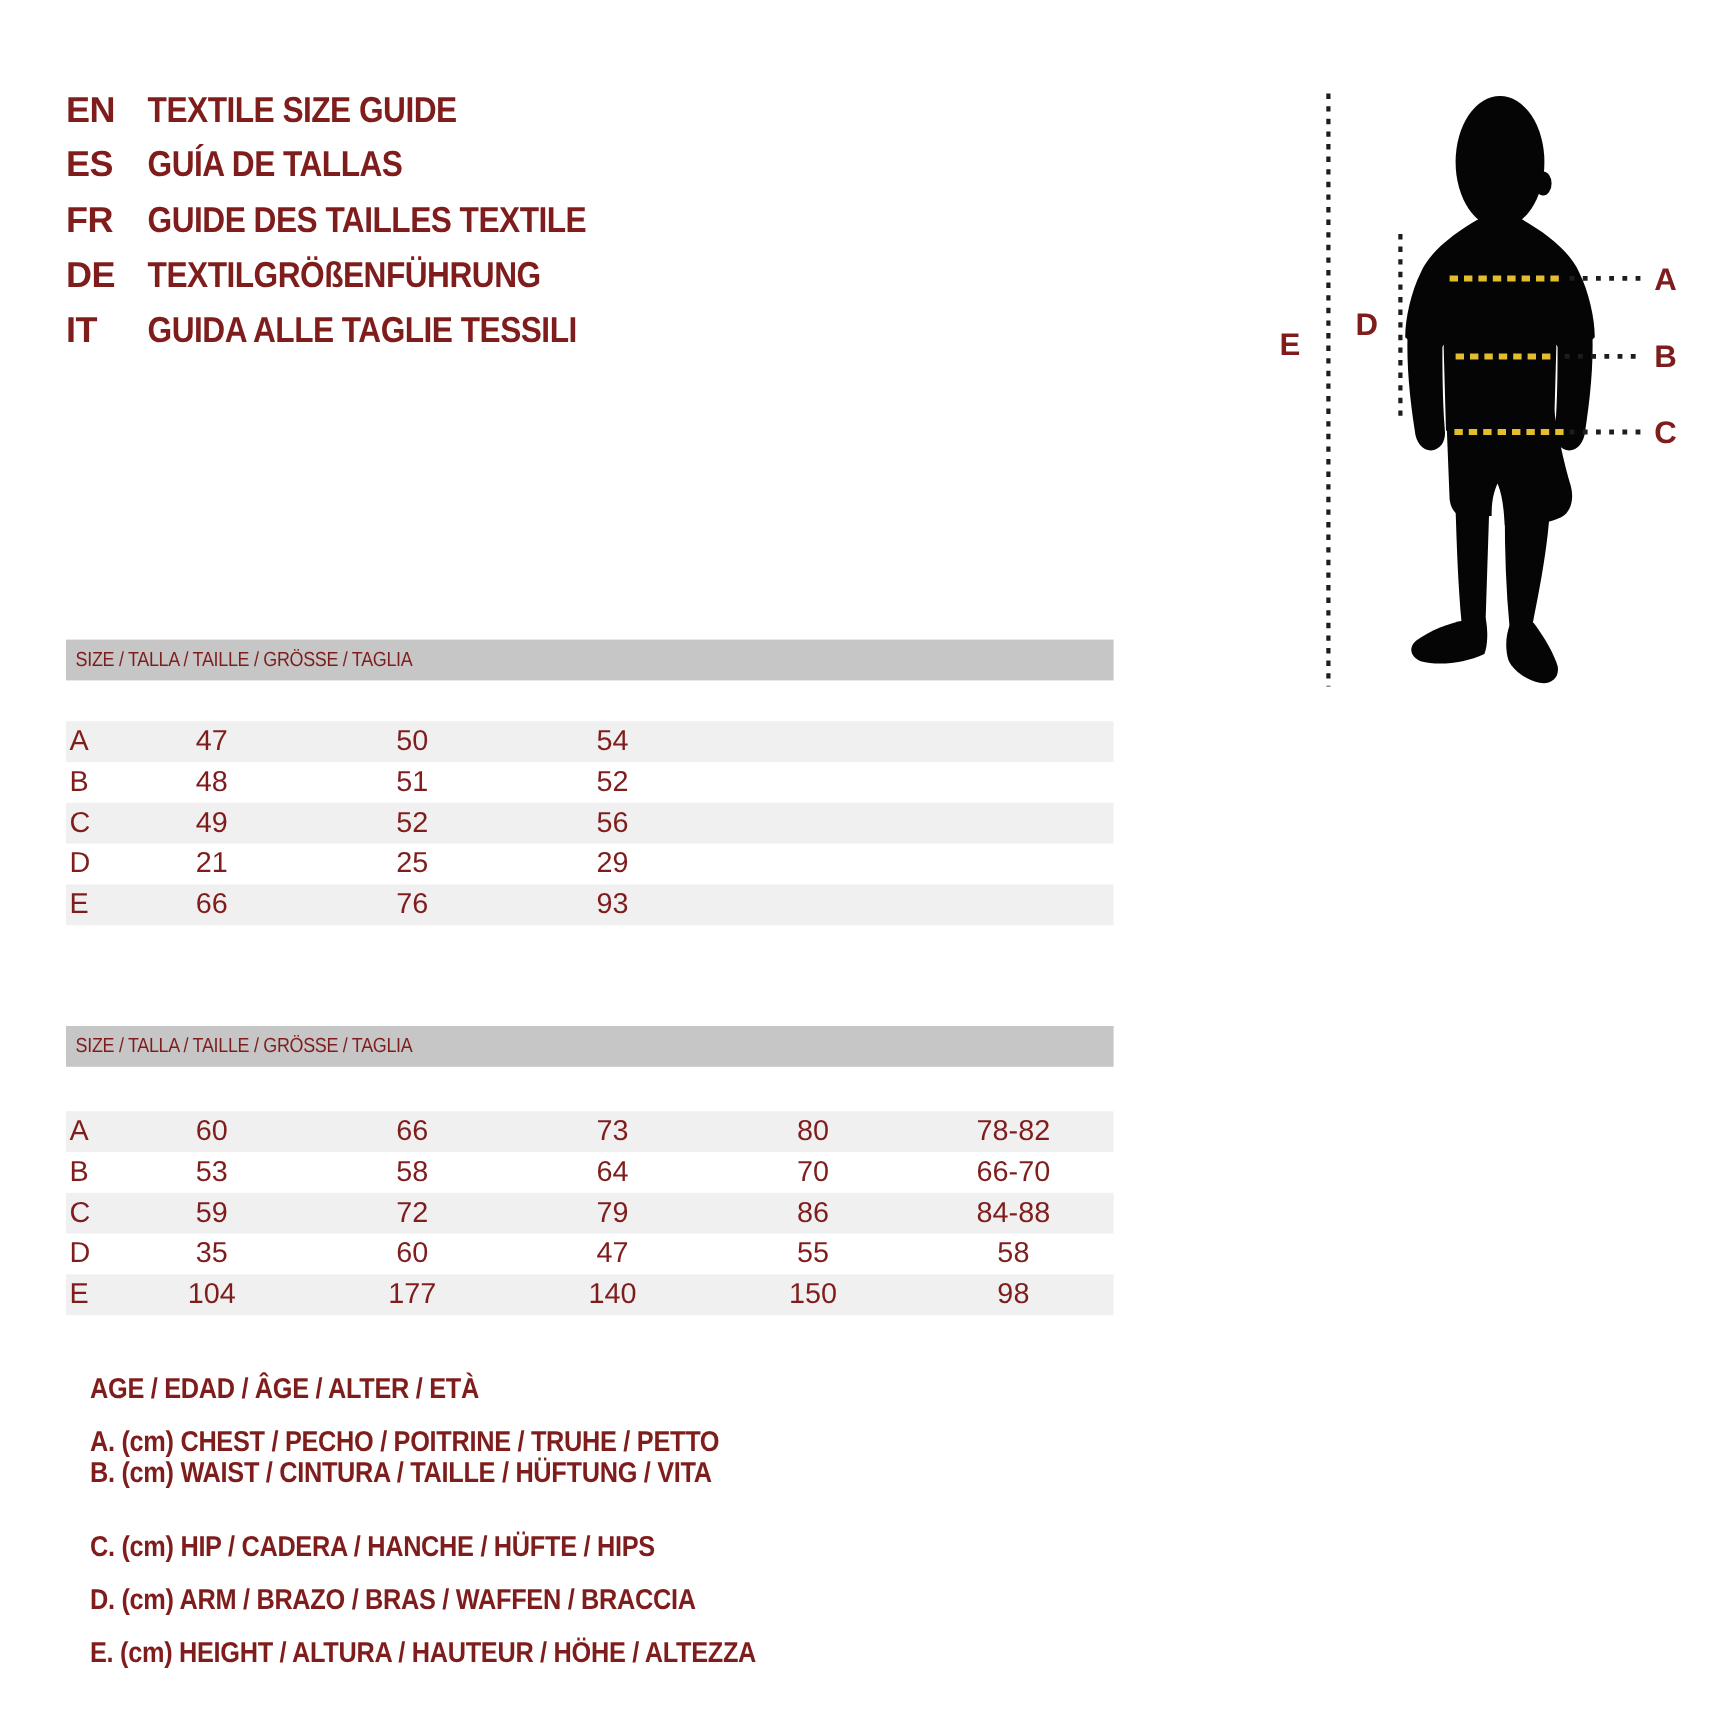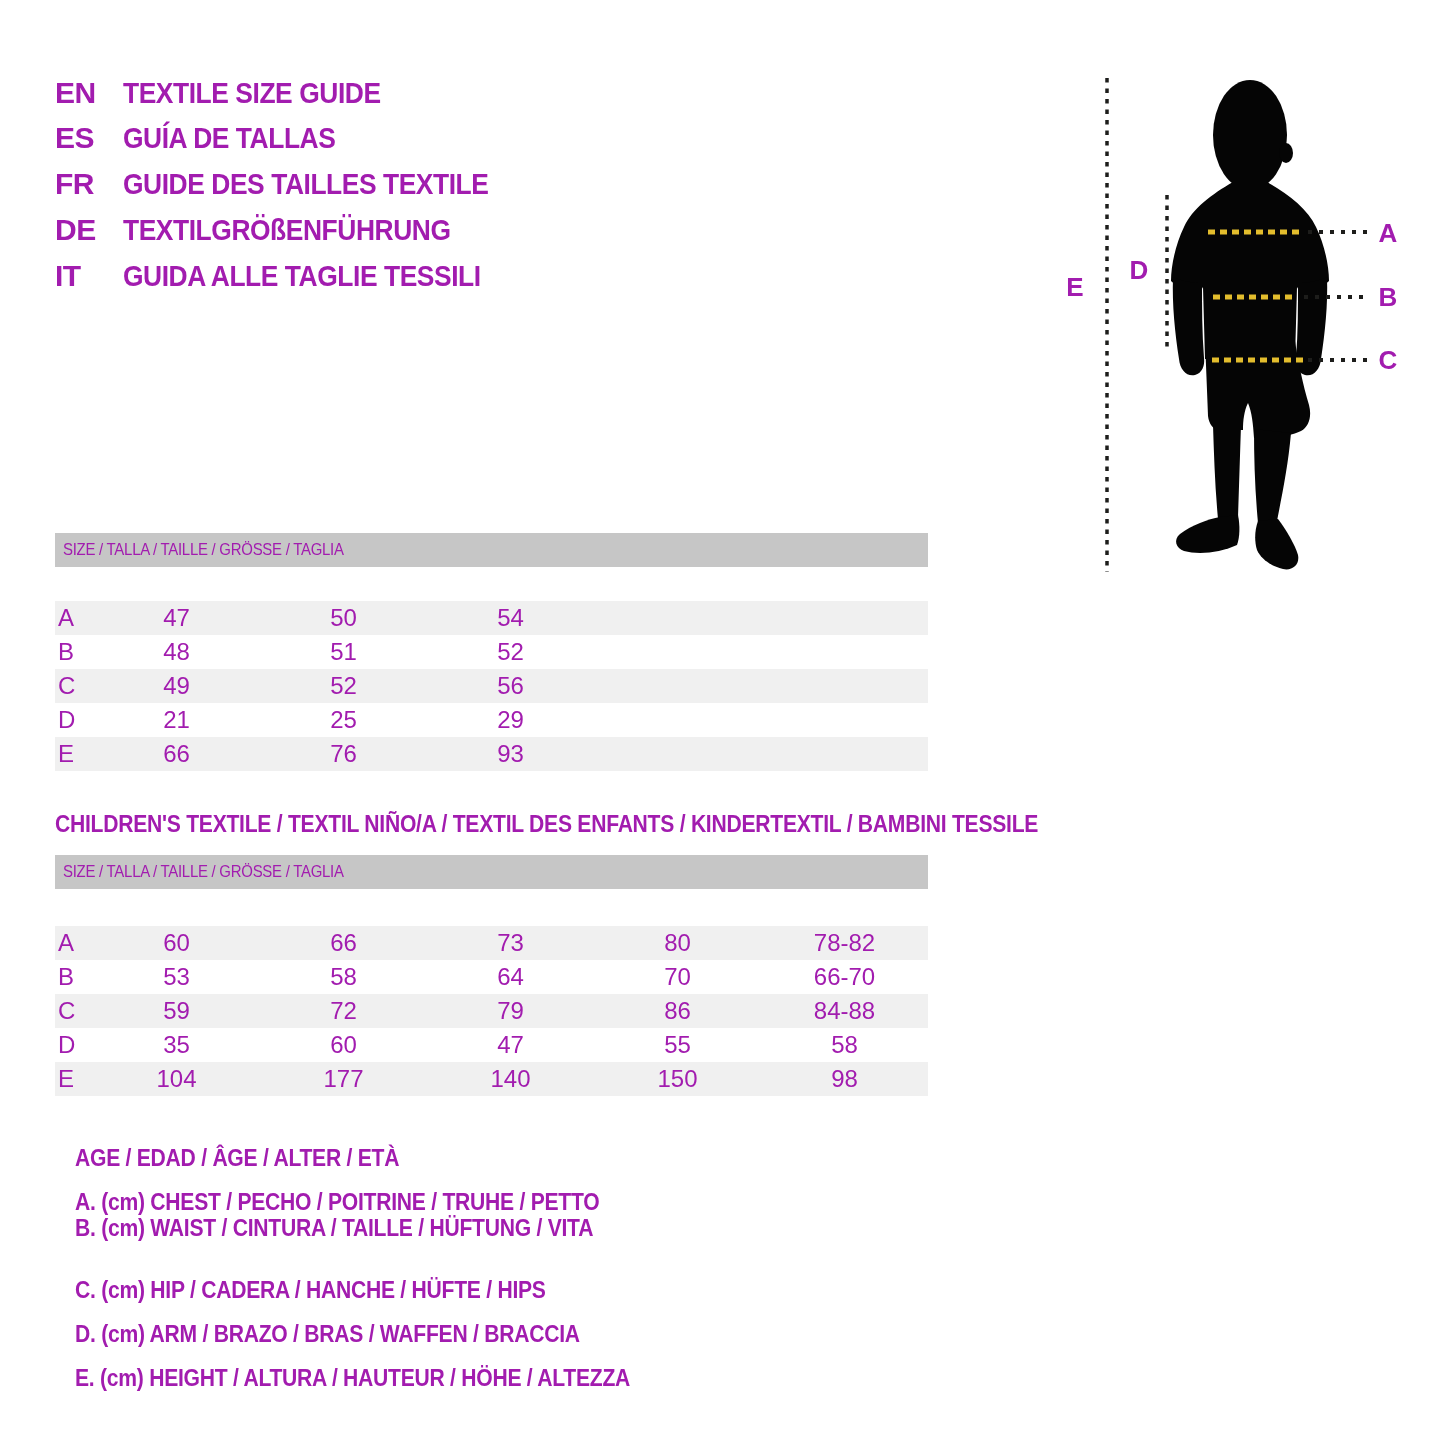--- a/index.html
+++ b/index.html
@@ -1,17 +1,17 @@
 <!DOCTYPE html>
 <html><head>
 <meta charset="utf-8">
 <style>
   html,body{margin:0;padding:0;background:#ffffff;}
   .page{position:relative;width:1445px;height:1445px;background:#fff;overflow:hidden;
-        font-family:"Liberation Sans","DejaVu Sans",sans-serif;color:#a21caf;}
+        font-family:"Liberation Sans","DejaVu Sans",sans-serif;color:#7f1d1d;}
   .abs{position:absolute;}
   .cond{display:inline-block;transform:scaleX(0.88);transform-origin:0 50%;white-space:nowrap;}
 
   
   .trow{position:absolute;left:55px;display:flex;font-weight:700;font-size:30px;line-height:34px;letter-spacing:-0.5px;}
   .trow .lang{width:68px;flex:0 0 68px;}
 
   
   .heading{position:absolute;left:55px;font-weight:700;font-size:24px;line-height:28px;letter-spacing:-0.3px;}
 
@@ -131,23 +131,20 @@
     <span class="cell">25</span>
     <span class="cell">29</span>
   </div>
   <div class="trtable alt" style="top:737px">
     <span class="lbl">E</span>
     <span class="cell">66</span>
     <span class="cell">76</span>
     <span class="cell">93</span>
   </div>
 
-  <div class="heading" style="top:810px">
-    <span class="cond">CHILDREN'S TEXTILE / TEXTIL NIÑO/A / TEXTIL DES ENFANTS / KINDERTEXTIL / BAMBINI TESSILE</span>
-  </div>
   <div class="bar" style="top:855px">
     <span class="cond">SIZE / TALLA / TAILLE / GRÖSSE / TAGLIA</span>
   </div>
   <div class="trtable" style="top:920px">
     <span class="lbl"></span>
     <span class="cell">3-4</span>
     <span class="cell">5-6</span>
     <span class="cell">7-9</span>
     <span class="cell">10-12</span>
     <span class="cell">13-14</span>

